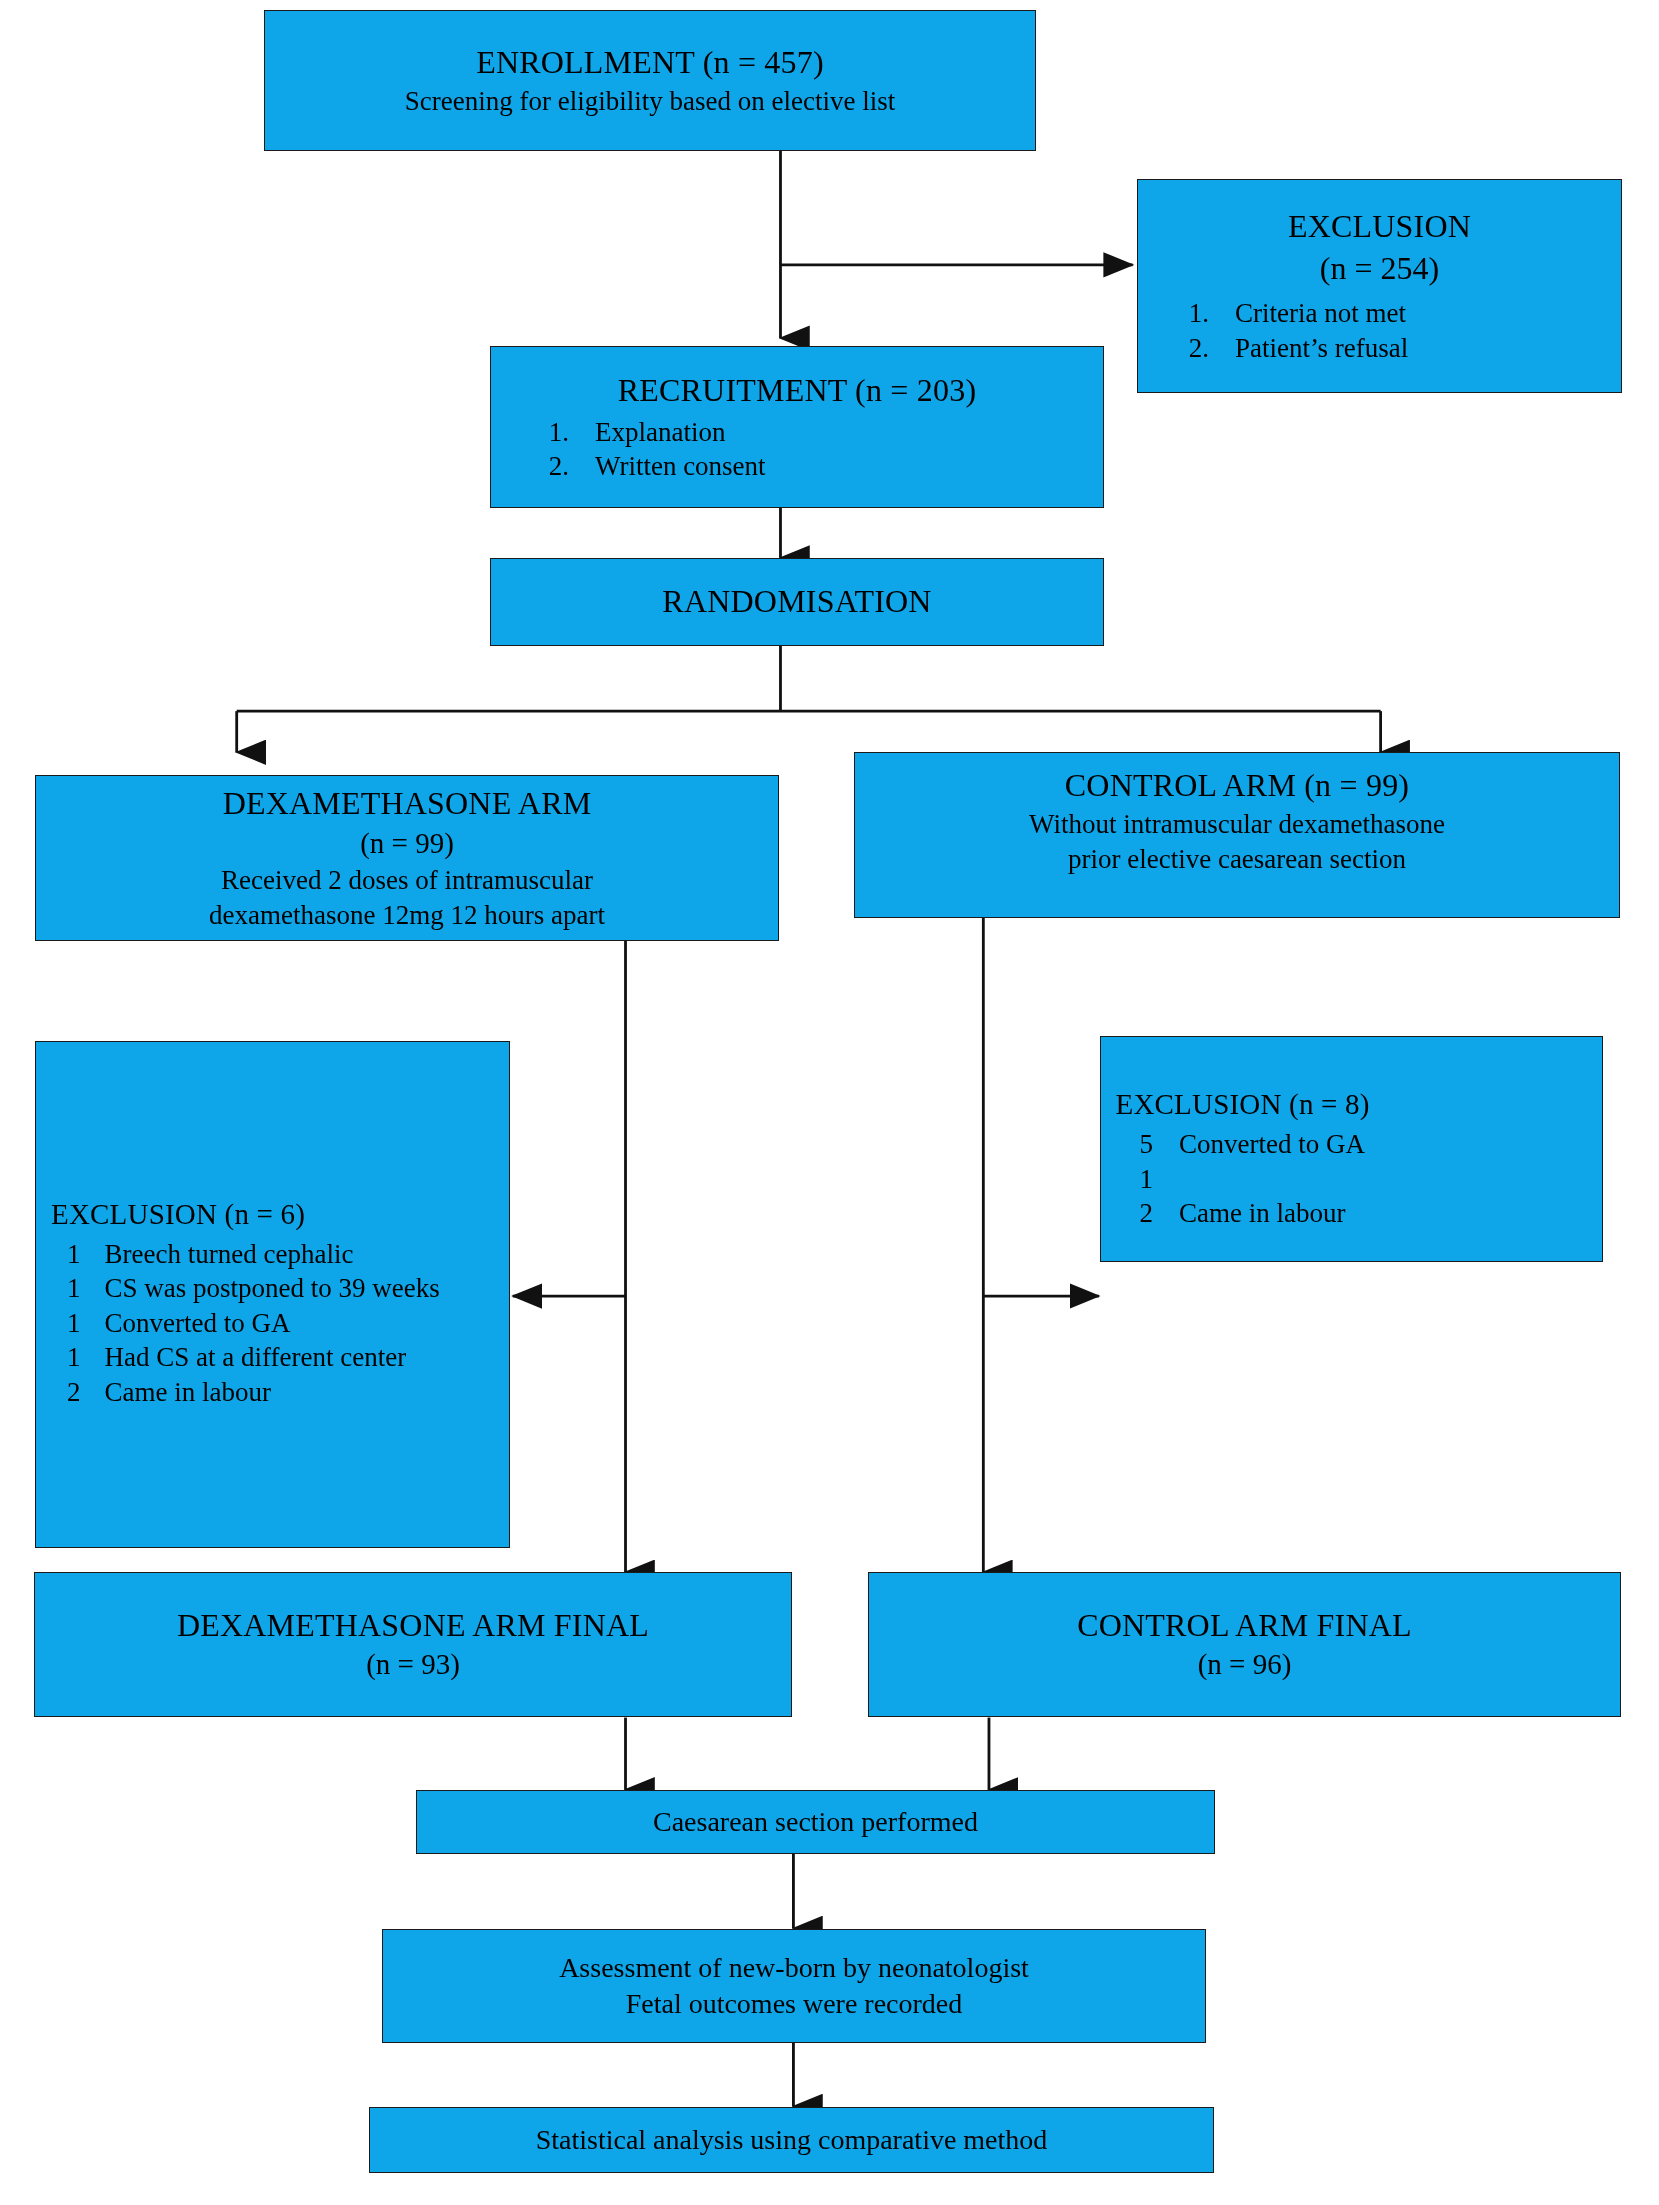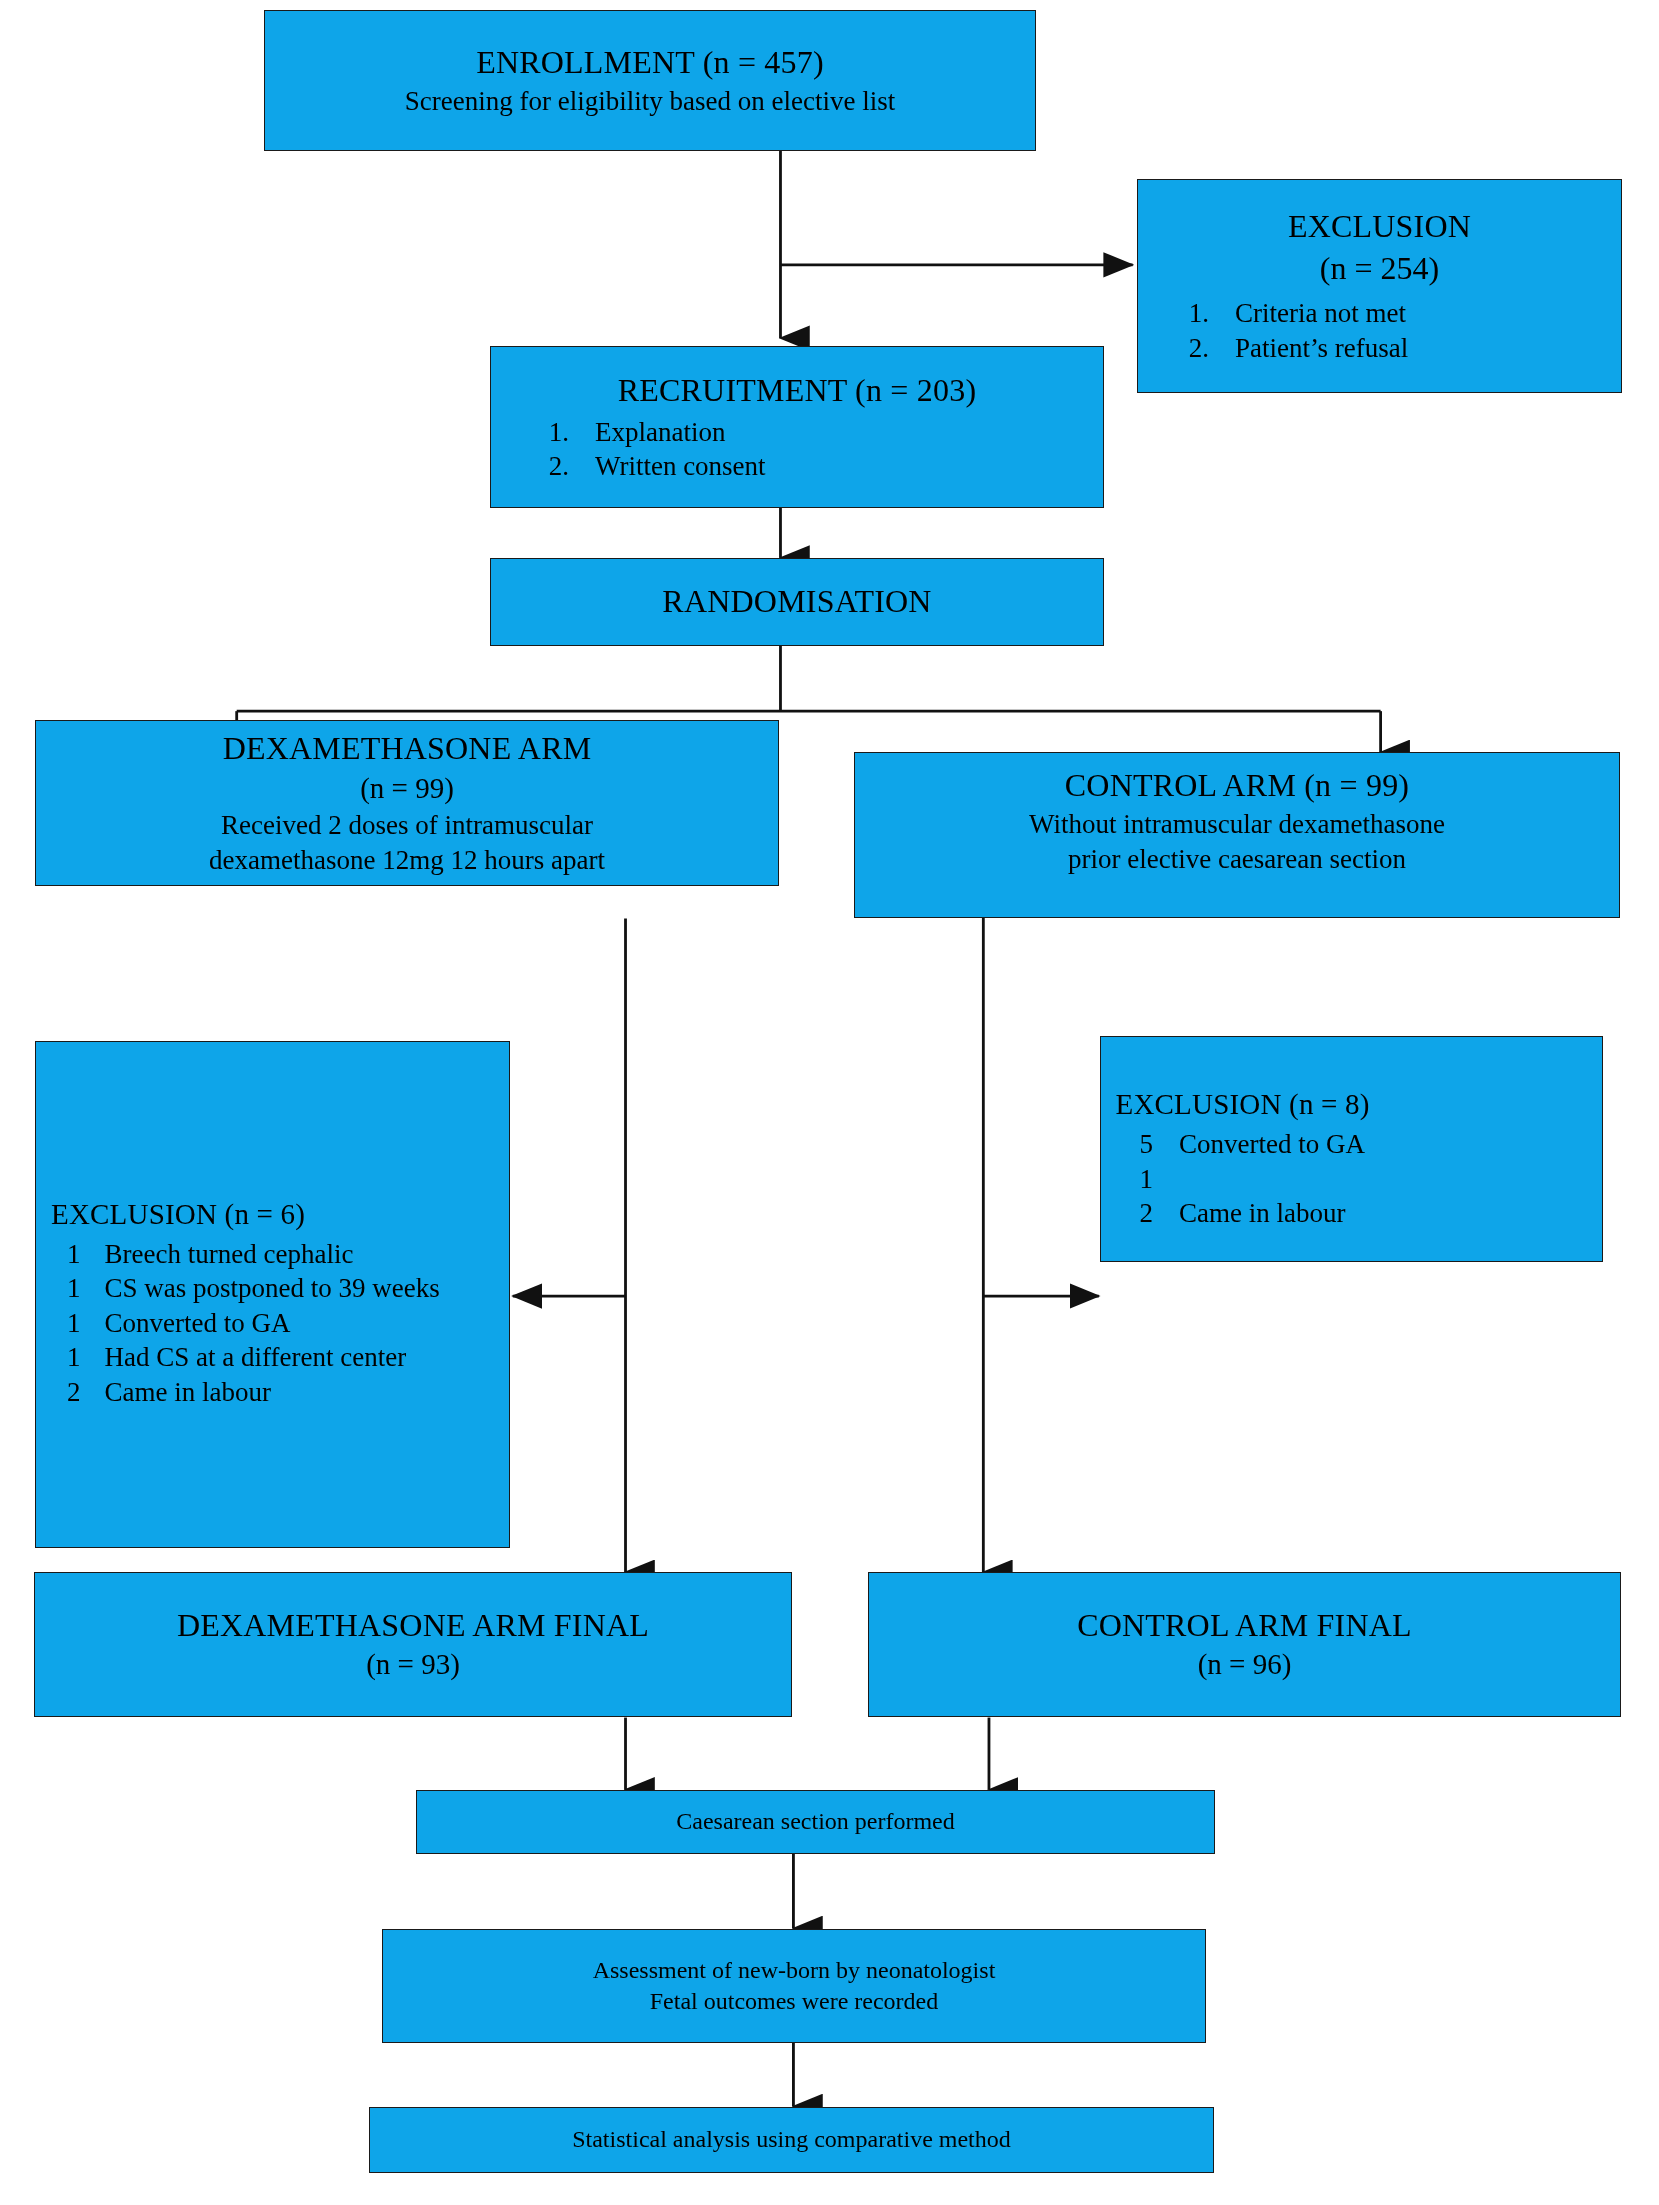--- a/index.html
+++ b/index.html
@@ -5,21 +5,21 @@
   html,body{margin:0;padding:0;background:#ffffff;}
   body{font-family:"Liberation Serif","DejaVu Serif",serif;}
   #stage{position:relative;width:1659px;height:2205px;background:#fff;overflow:hidden;}
   #wires{position:absolute;left:0;top:0;width:1659px;height:2205px;}
   .box{position:absolute;box-sizing:border-box;background:#0ea5e9;border:1.7px solid #1a1a1a;
        display:flex;flex-direction:column;align-items:center;justify-content:center;}
   .box .ln{display:block;width:100%;text-align:center;line-height:1.30;}
   .caps{letter-spacing:0.2px;}
   .t56{font-size:32px;}
   .t52{font-size:29px;}
-  .t50{font-size:24px;}
+  .t50{font-size:28px;}
   .t48{font-size:27px;}
   .olist{width:100%;margin:0;padding:0;list-style:none;}
   .olist li{display:flex;align-items:flex-start;line-height:1.28;}
   .olist .num{flex:0 0 auto;text-align:right;}
   .olist .txt{flex:1 1 auto;text-align:left;}
   
   .ol-a{padding-left:68px;}
   .ol-a .num{width:44px;margin-right:26px;}
   
   .ol-b{padding-left:39px;}
@@ -105,21 +105,21 @@
         <span class="num t48">2.</span>
         <span class="txt t48">Written consent</span>
       </li>
     </ul>
   </div>
 
   <div class="box" style="left:490px;top:558px;width:614px;height:88px;">
     <span class="ln t56 caps">RANDOMISATION</span>
   </div>
 
-  <div class="box" style="left:35px;top:720px;width:744px;height:166px;">
+  <div class="box" style="left:35px;top:775px;width:744px;height:166px;">
     <span class="ln t56 caps">DEXAMETHASONE ARM</span>
     <span class="ln t52">(n = 99)</span>
     <span class="ln t48">Received 2 doses of intramuscular</span>
     <span class="ln t48">dexamethasone 12mg 12 hours apart</span>
   </div>
 
   <div class="box" style="left:854px;top:752px;width:766px;height:166px;justify-content:flex-start;padding-top:12.4px;">
     <span class="ln t56 caps">CONTROL ARM (n = 99)</span>
     <span class="ln t48">Without intramuscular dexamethasone</span>
     <span class="ln t48">prior elective caesarean section</span>

